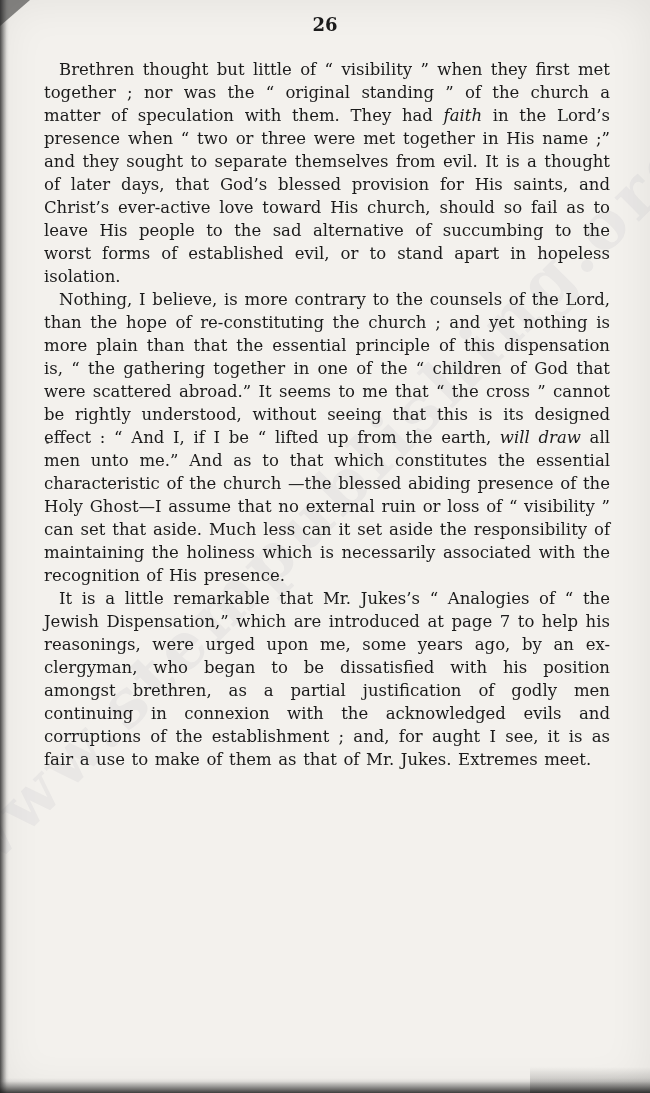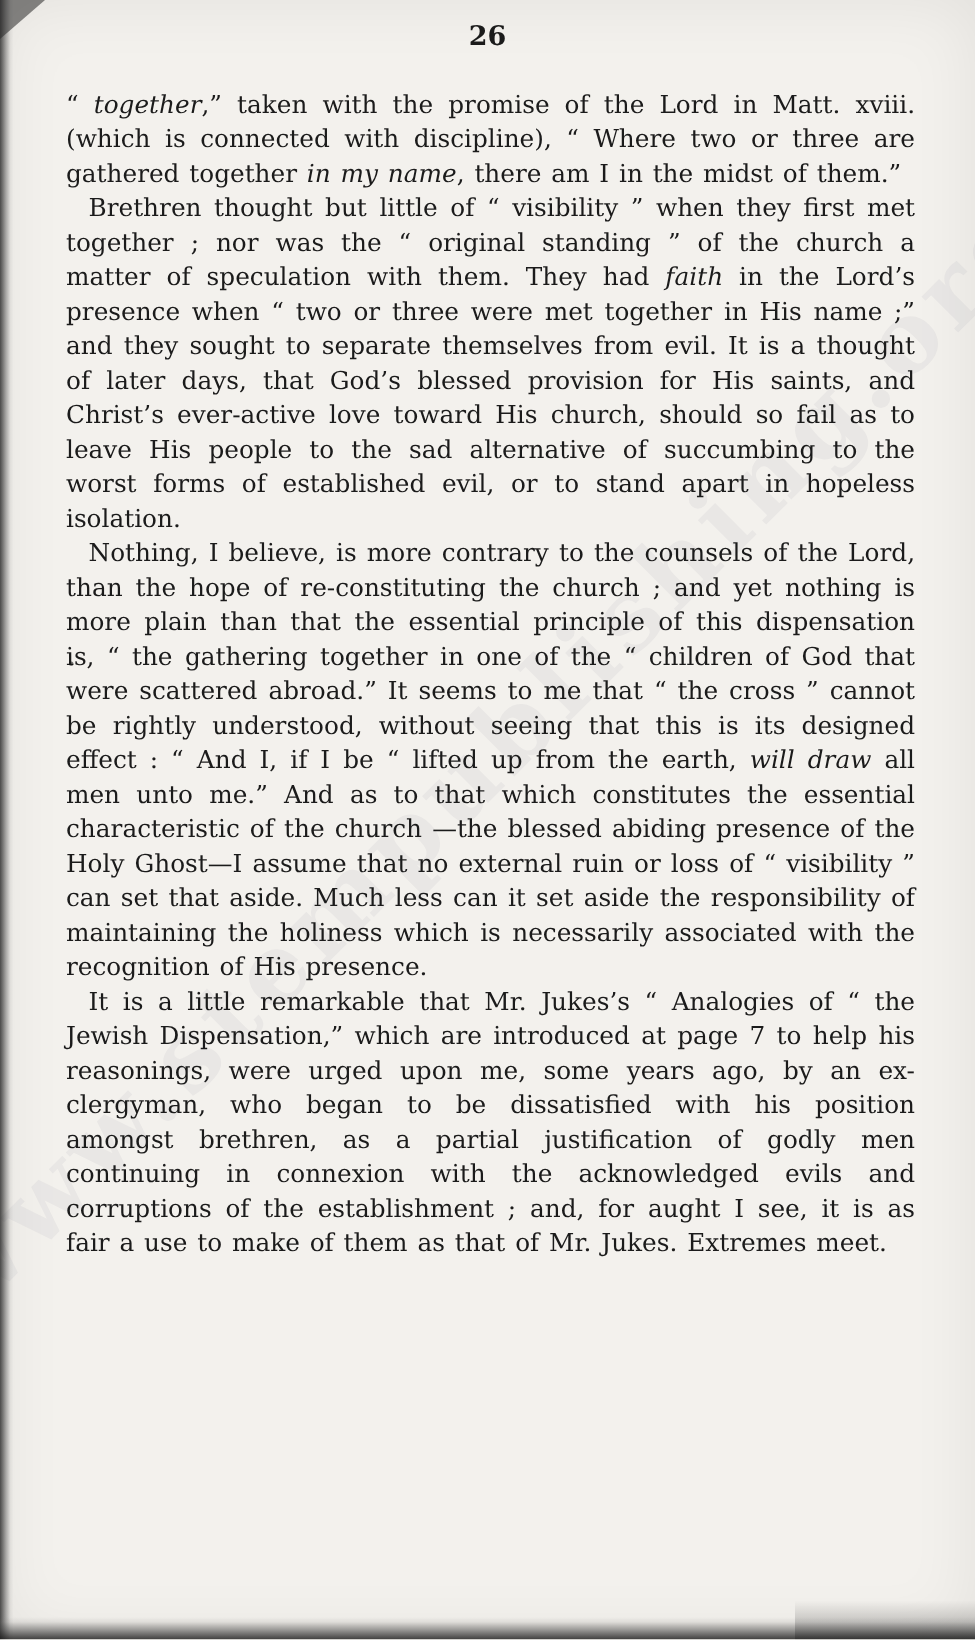--- a/index.html
+++ b/index.html
@@ -111,21 +111,20 @@
 </head>
 <body>
 
 <div class="page">
 
   <div class="watermark">www.stempublishing.org</div>
 
   <div class="page-number">26</div>
 
   <div class="text-block" id="paragraphs">
-      <p><span>“ </span><i>together</i><span>,” taken with the promise of the Lord in Matt. xviii. (which is connected with discipline), “ Where two or three are gathered together </span><i>in my name</i><span>, there am I in the midst of them.”</span></p>
       <p class="indent"><span>Brethren thought but little of “ visibility ” when they first met together ; nor was the “ original standing ” of the church a matter of speculation with them.  They had </span><i>faith</i><span> in the Lord’s presence when “ two or three were met together in His name ;” and they sought to separate themselves from evil.  It is a thought of later days, that God’s blessed provision for His saints, and Christ’s ever-active love toward His church, should so fail as to leave His people to the sad alternative of succumbing to the worst forms of established evil, or to stand apart in hopeless isolation.</span></p>
       <p class="indent"><span>Nothing, I believe, is more contrary to the counsels of the Lord, than the hope of re-constituting the church ; and yet nothing is more plain than that the essential principle of this dispensation is, “ the gathering together in one of the “ children of God that were scattered abroad.”  It seems to me that “ the cross ” cannot be rightly understood, without seeing that this is its designed effect : “ And I, if I be “ lifted up from the earth, </span><i>will draw</i><span> all men unto me.”  And as to that which constitutes the essential characteristic of the church —the blessed abiding presence of the Holy Ghost—I assume that no external ruin or loss of “ visibility ” can set that aside.  Much less can it set aside the responsibility of maintaining the holiness which is necessarily associated with the recognition of His presence.</span></p>
       <p class="indent"><span>It is a little remarkable that Mr. Jukes’s “ Analogies of “ the Jewish Dispensation,” which are introduced at page 7 to help his reasonings, were urged upon me, some years ago, by an ex-clergyman, who began to be dissatisfied with his position amongst brethren, as a partial justification of godly men continuing in connexion with the acknowledged evils and corruptions of the establishment ; and, for aught I see, it is as fair a use to make of them as that of Mr. Jukes.  Extremes meet.</span></p>
     </div>
 
   <div class="scan-edge-left"></div>
   <div class="scan-edge-bottom"></div>
   <div class="scan-corner-topleft"></div>
   <div class="scan-corner-bottomright"></div>
   <div class="ink-speck"></div>

